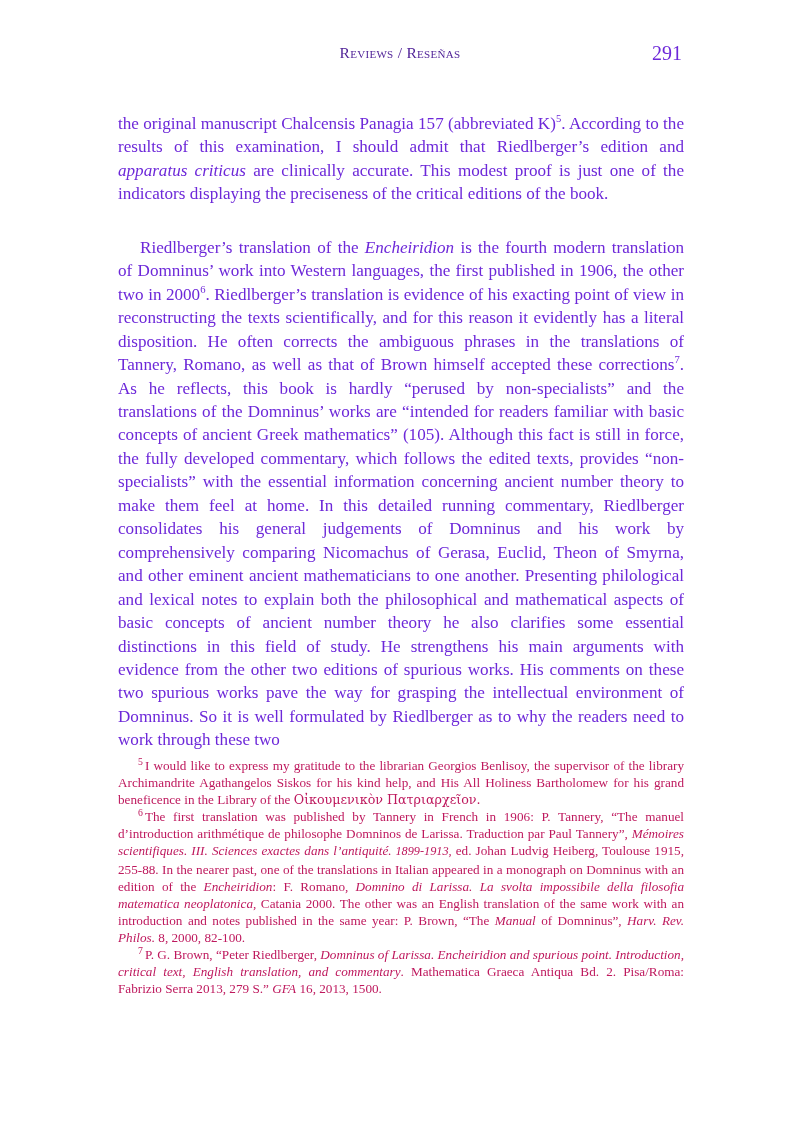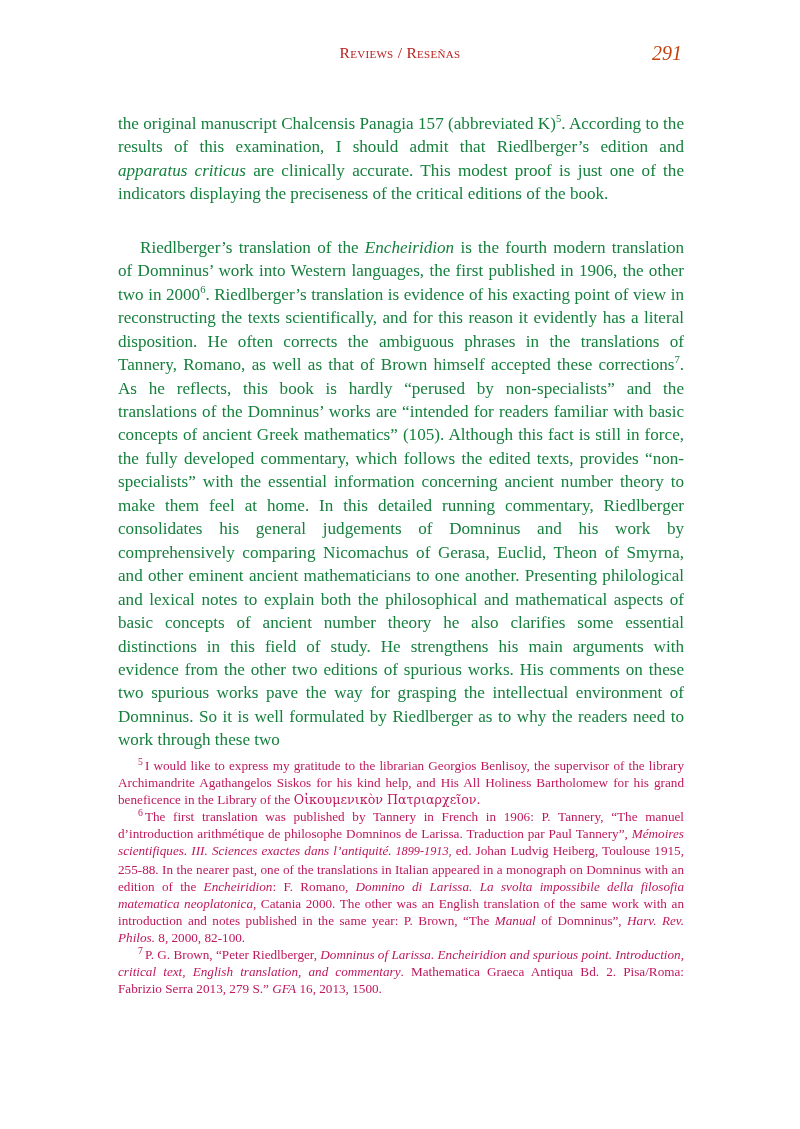--- a/index.html
+++ b/index.html
@@ -33,46 +33,45 @@
     height: 22px;
   }
   .runhead-title {
     position: absolute;
     left: 0; top: 0;
     width: 564px;
     text-align: center;
     font-size: 15.5px;
     font-variant: small-caps;
     letter-spacing: 0.3px;
-    color: #b91c1c;
+    color: #4c1d95;
     white-space: nowrap;
   }
   .runhead-folio {
     position: absolute;
     right: 0;
     top: -2px;
     font-size: 20px;
-    color: #c2410c;
-    font-style: italic;
+    color: #6d28d9;
   }
 
   
   .body-block {
     position: absolute;
     left: 118px;
     top: 112px;
     width: 566px;
   }
   .body-p {
     margin: 0;
     font-size: 17.1px;
     line-height: 23.45px;
     text-align: justify;
     text-justify: inter-word;
-    color: #15803d;
+    color: #6d28d9;
     hyphens: none;
   }
   .body-p + .body-p {
     text-indent: 22px;
     margin-top: 30px;
   }
   .body-p i, .body-p em { font-style: italic; }
   sup {
     font-size: 0.62em;
     vertical-align: super;

